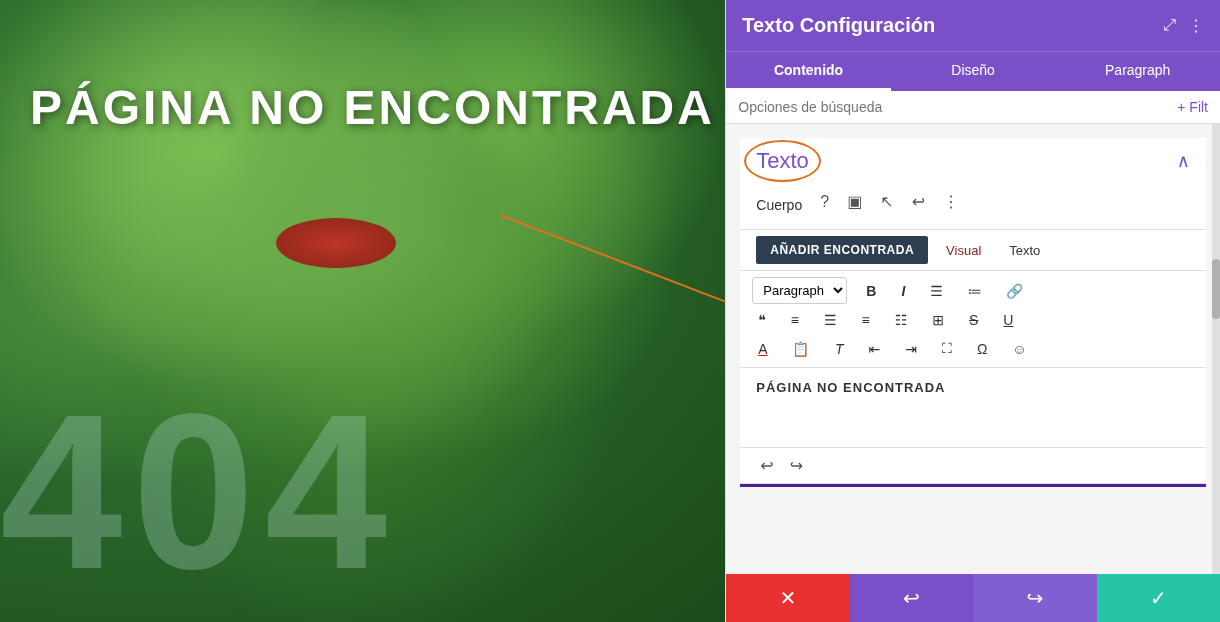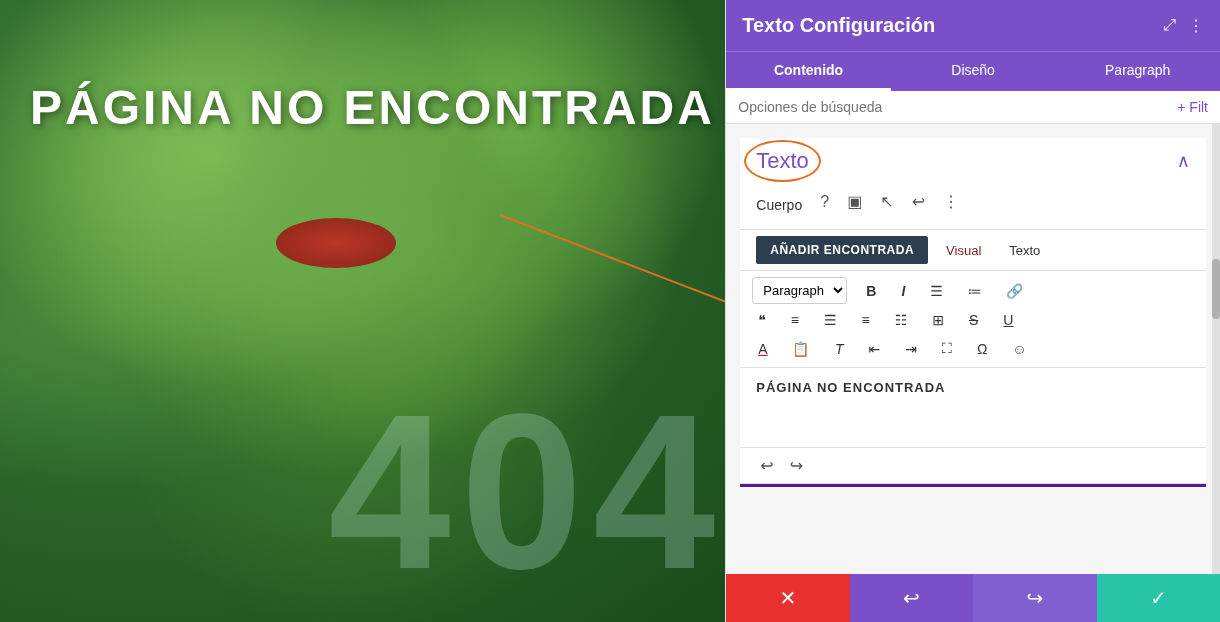--- a/index.html
+++ b/index.html
@@ -46,21 +46,21 @@
     }
     
     .text-404 {
       position: absolute;
       bottom: 20px;
       left: 0;
       right: 0;
       font-size: 220px;
       font-weight: 900;
       color: rgba(180, 220, 210, 0.3);
-      text-align: right;
+      text-align: left;
       letter-spacing: 10px;
       line-height: 1;
       font-family: Arial Black, sans-serif;
     }
     .page-not-found-text {
       position: absolute;
       top: 80px;
       left: 30px;
       font-size: 48px;
       font-weight: 900;

